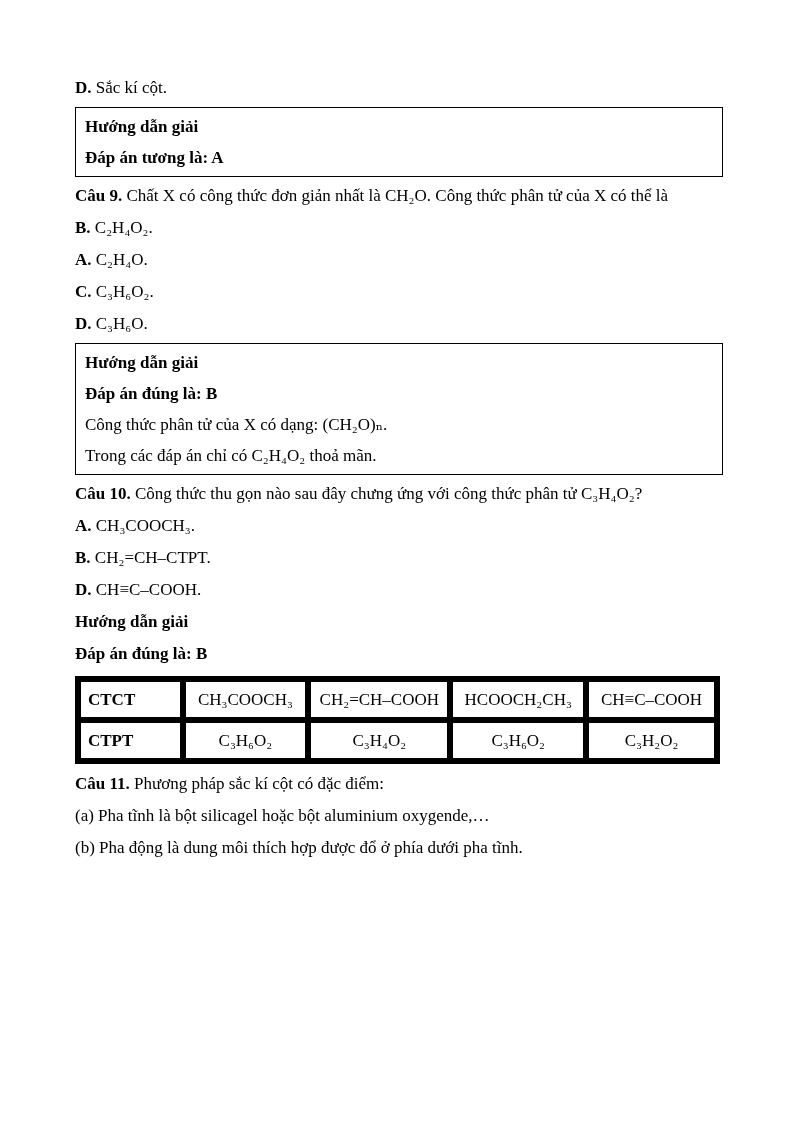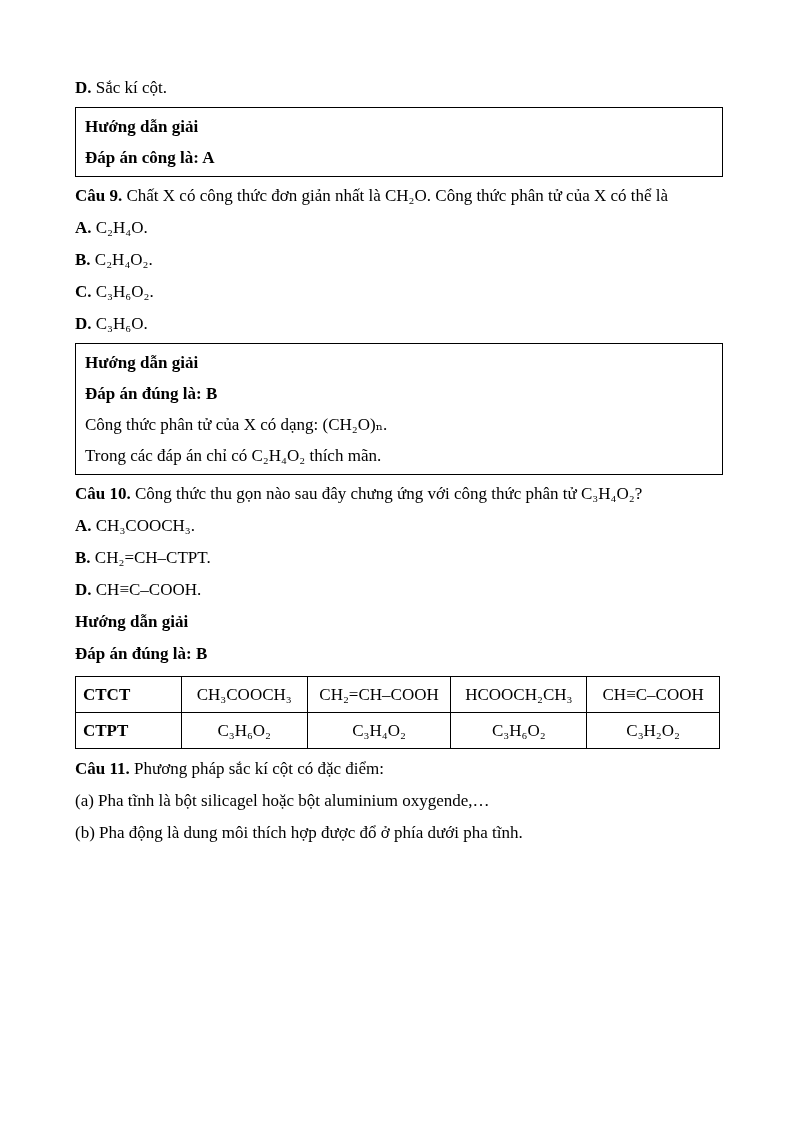--- a/index.html
+++ b/index.html
@@ -23,54 +23,54 @@
     padding: 3px 9px;
     margin: 3px 0;
   }
   .solution-box .para { line-height: 31px; }
   table.ctable {
     border-collapse: collapse;
     margin: 6px 0 4px 0;
     width: 645px;
   }
   table.ctable td {
-    border: 1px solid #000000;
+    border: 6px solid #000000;
     padding: 4px 7px;
     height: 27px;
     text-align: center;
     vertical-align: middle;
   }
   table.ctable td.th {
     text-align: left;
     font-weight: bold;
   }
 </style>
 </head>
 <body>
 
 <div class="page">
 
   <p class="para"><span class="b">D.</span><span> Sắc kí cột.</span></p>
 
   <div class="solution-box">
     <p class="para b">Hướng dẫn giải</p>
-    <p class="para b">Đáp án công là: A</p>
+    <p class="para b">Đáp án tương là: A</p>
   </div>
 
   <p class="para"><span class="b">Câu 9.</span><span> Chất X có công thức đơn giản nhất là CH₂O. Công thức phân tử của X có thể là</span></p>
+  <p class="para"><span class="b">B.</span><span> C₂H₄O₂.</span></p>
   <p class="para"><span class="b">A.</span><span> C₂H₄O.</span></p>
-  <p class="para"><span class="b">B.</span><span> C₂H₄O₂.</span></p>
   <p class="para"><span class="b">C.</span><span> C₃H₆O₂.</span></p>
   <p class="para"><span class="b">D.</span><span> C₃H₆O.</span></p>
 
   <div class="solution-box">
     <p class="para b">Hướng dẫn giải</p>
     <p class="para b">Đáp án đúng là: B</p>
     <p class="para">Công thức phân tử của X có dạng: (CH₂O)ₙ.</p>
-    <p class="para">Trong các đáp án chỉ có C₂H₄O₂ thích mãn.</p>
+    <p class="para">Trong các đáp án chỉ có C₂H₄O₂ thoả mãn.</p>
   </div>
 
   <p class="para"><span class="b">Câu 10.</span><span> Công thức thu gọn nào sau đây chưng ứng với công thức phân tử C₃H₄O₂?</span></p>
   <p class="para"><span class="b">A.</span><span> CH₃COOCH₃.</span></p>
   <p class="para"><span class="b">B.</span><span> CH₂=CH–CTPT.</span></p>
   <p class="para"><span class="b">D.</span><span> CH≡C–COOH.</span></p>
 
   <p class="para b">Hướng dẫn giải</p>
   <p class="para b">Đáp án đúng là: B</p>
 

